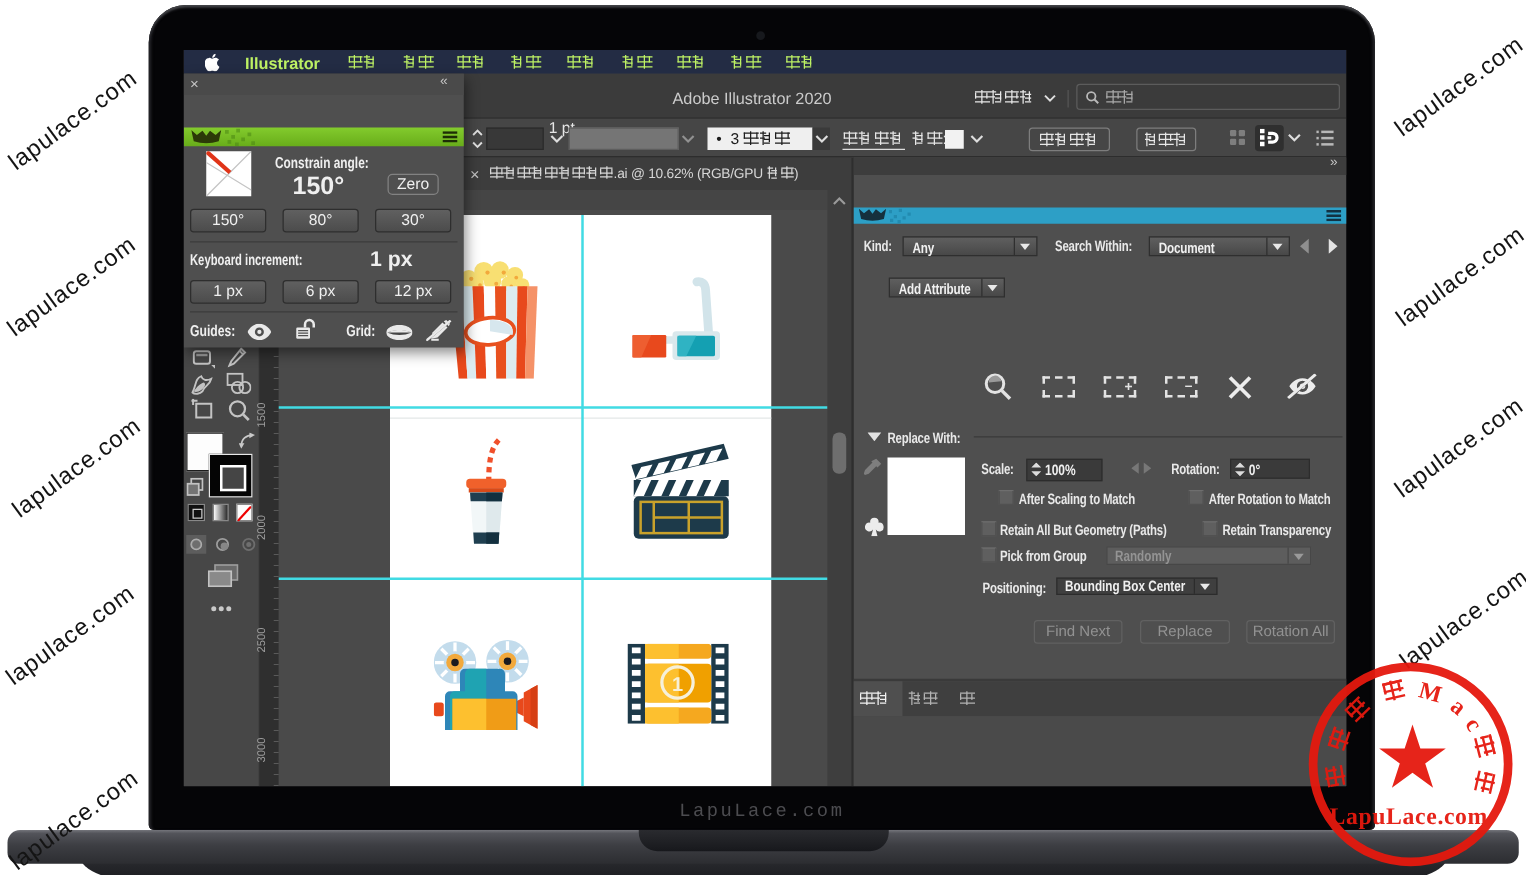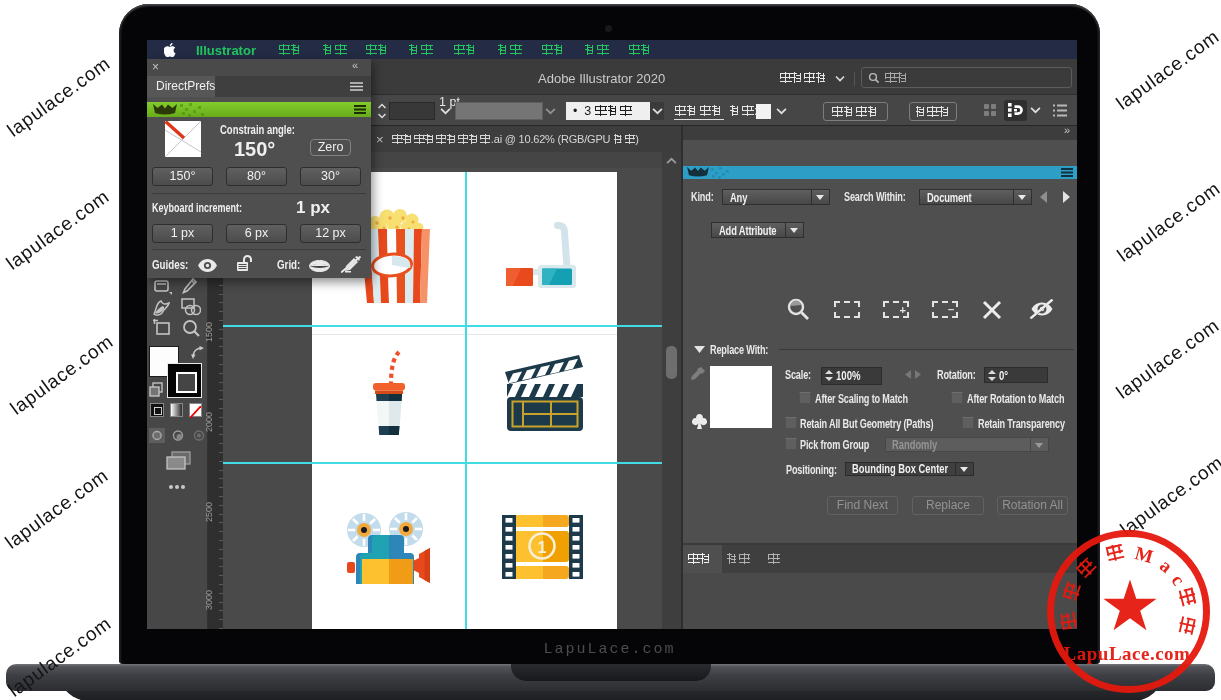--- a/index.html
+++ b/index.html
@@ -66,21 +66,21 @@
 
 <div class="abs" id="belly" style="left:64px;top:680px;width:1094px;height:26px;background:linear-gradient(#303135,#1a1b1f);border-radius:0 0 55px 55px / 0 0 21px 21px;"></div>
 <div class="abs" id="base" style="left:6px;top:664px;width:1209px;height:27px;
      background:linear-gradient(#74757b 0%,#53545a 10%,#3d3e43 45%,#2c2d31 100%);
      border-radius:10px 10px 9px 9px;"></div>
 <div class="abs" id="notch" style="left:511px;top:664px;width:200px;height:17px;
      background:linear-gradient(#2a2b2f,#17181c);border-radius:0 0 15px 15px;"></div>
 
 <div class="abs" id="screen" style="left:147px;top:40px;width:930px;height:589px;background:#454545;overflow:hidden;">
 
-  <div class="abs" id="menubar" style="left:0;top:0;width:930px;height:19px;background:#232c44;color:#22c55e;font-size:12.5px;">
+  <div class="abs" id="menubar" style="left:0;top:0;width:930px;height:19px;background:#232c44;color:#bef264;font-size:12.5px;">
     <svg class="abs" style="left:17px;top:3px" width="12" height="14" viewBox="0 0 12 14">
         <path fill="#fff" d="M9.6 7.4c0-1.8 1.5-2.7 1.6-2.7-.9-1.3-2.2-1.4-2.7-1.5-1.1-.1-2.2.7-2.8.7-.6 0-1.5-.7-2.4-.6-1.2 0-2.4.7-3 1.8-1.3 2.2-.3 5.5.9 7.3.6.9 1.3 1.9 2.3 1.8.9 0 1.3-.6 2.4-.6s1.4.6 2.4.6 1.6-.9 2.2-1.8c.7-1 1-2 1-2.1 0 0-1.9-.7-1.9-2.9zM7.8 2.1c.5-.6.8-1.4.7-2.1-.7 0-1.5.5-2 1.1-.4.5-.8 1.3-.7 2.1.8 0 1.5-.5 2-1.1z"></path>
       </svg>
     <span class="abs" style="left:49px;top:2.5px;font-weight:bold;font-size:13px;">Illustrator</span>
     <span class="abs mi" style="left:131px;top:3px"><i class="hz"></i><i class="hz2"></i></span>
     <span class="abs mi" style="left:175px;top:3px"><i class="hz2"></i><i class="hz"></i></span>
     <span class="abs mi" style="left:218px;top:3px"><i class="hz"></i><i class="hz2"></i></span>
     <span class="abs mi" style="left:261px;top:3px"><i class="hz2"></i><i class="hz"></i></span>
     <span class="abs mi" style="left:306px;top:3px"><i class="hz"></i><i class="hz2"></i></span>
     <span class="abs mi" style="left:350px;top:3px"><i class="hz2"></i><i class="hz"></i></span>
@@ -532,27 +532,20 @@
       <span class="abs" style="left:85px;top:7px;font-size:12px;color:#b2b2b2;"><i class="hz"></i></span>
     </div>
     <div class="abs" style="left:0;top:447px;width:396px;height:56px;background:#4a4a4a;"></div>
   </div>
 
   <div class="abs" id="panel" style="left:0;top:19px;width:224px;height:219px;background:#4f4f4f;box-shadow:2px 4px 10px rgba(0,0,0,.45);color:#efefef;">
     <div class="abs" style="left:0;top:0;width:224px;height:17px;background:#4a4a4a;">
       <span class="abs" style="left:5px;top:1px;font-size:12px;color:#c6c6c6;">×</span>
       <span class="abs" style="left:205px;top:0px;font-size:11px;color:#c6c6c6;letter-spacing:-2px;">«</span>
     </div>
-    <div class="abs" style="left:0;top:17px;width:224px;height:21px;background:#3f3f3f;">
-      <div class="abs" style="left:0;top:0;width:68px;height:21px;background:#575757;"></div>
-      <span class="abs" style="left:9px;top:3px;font-size:12px;color:#f0f0f0;">DirectPrefs</span>
-      <svg class="abs" style="left:203px;top:6px" width="13" height="9" viewBox="0 0 13 9">
-          <path stroke="#cfcfcf" stroke-width="1.5" d="M0 1h13M0 4.5h13M0 8h13"></path>
-        </svg>
-    </div>
     <div class="abs" style="left:0;top:43px;width:224px;height:15px;background:linear-gradient(#83cb2d,#68ad1a);">
       <svg class="abs" style="left:6px;top:2px" width="24" height="11" viewBox="0 0 24 11">
           <path fill="#2c3a08" d="M0 0 l4.5 4 L9 0.5 12 4.5 15 0.5 19.5 4 24 0 22 9 q-10 3 -20 0z"></path>
         </svg>
       <svg class="abs" style="left:33px;top:0px;opacity:.55" width="26" height="15" viewBox="0 0 26 15">
           <g fill="#4c8814">
             <rect x="0" y="2" width="3" height="3"></rect>
             <rect x="5" y="6" width="3" height="3"></rect>
             <rect x="2" y="10" width="3" height="3"></rect>
             <rect x="9" y="1" width="3" height="3"></rect>

